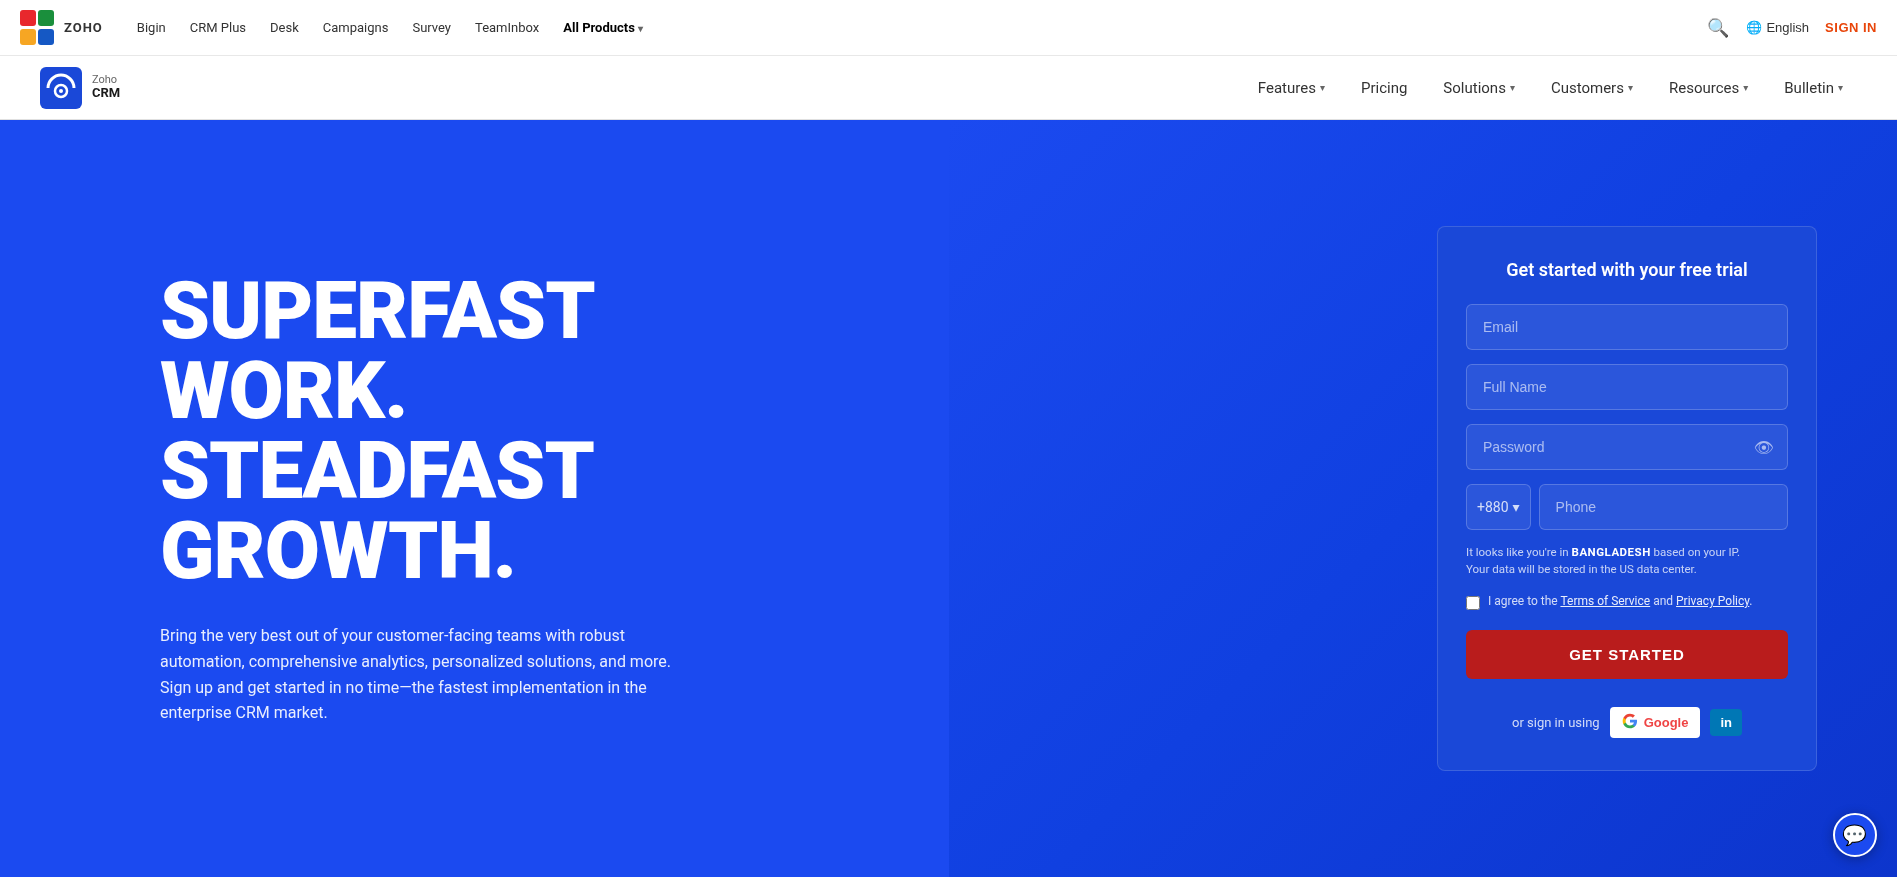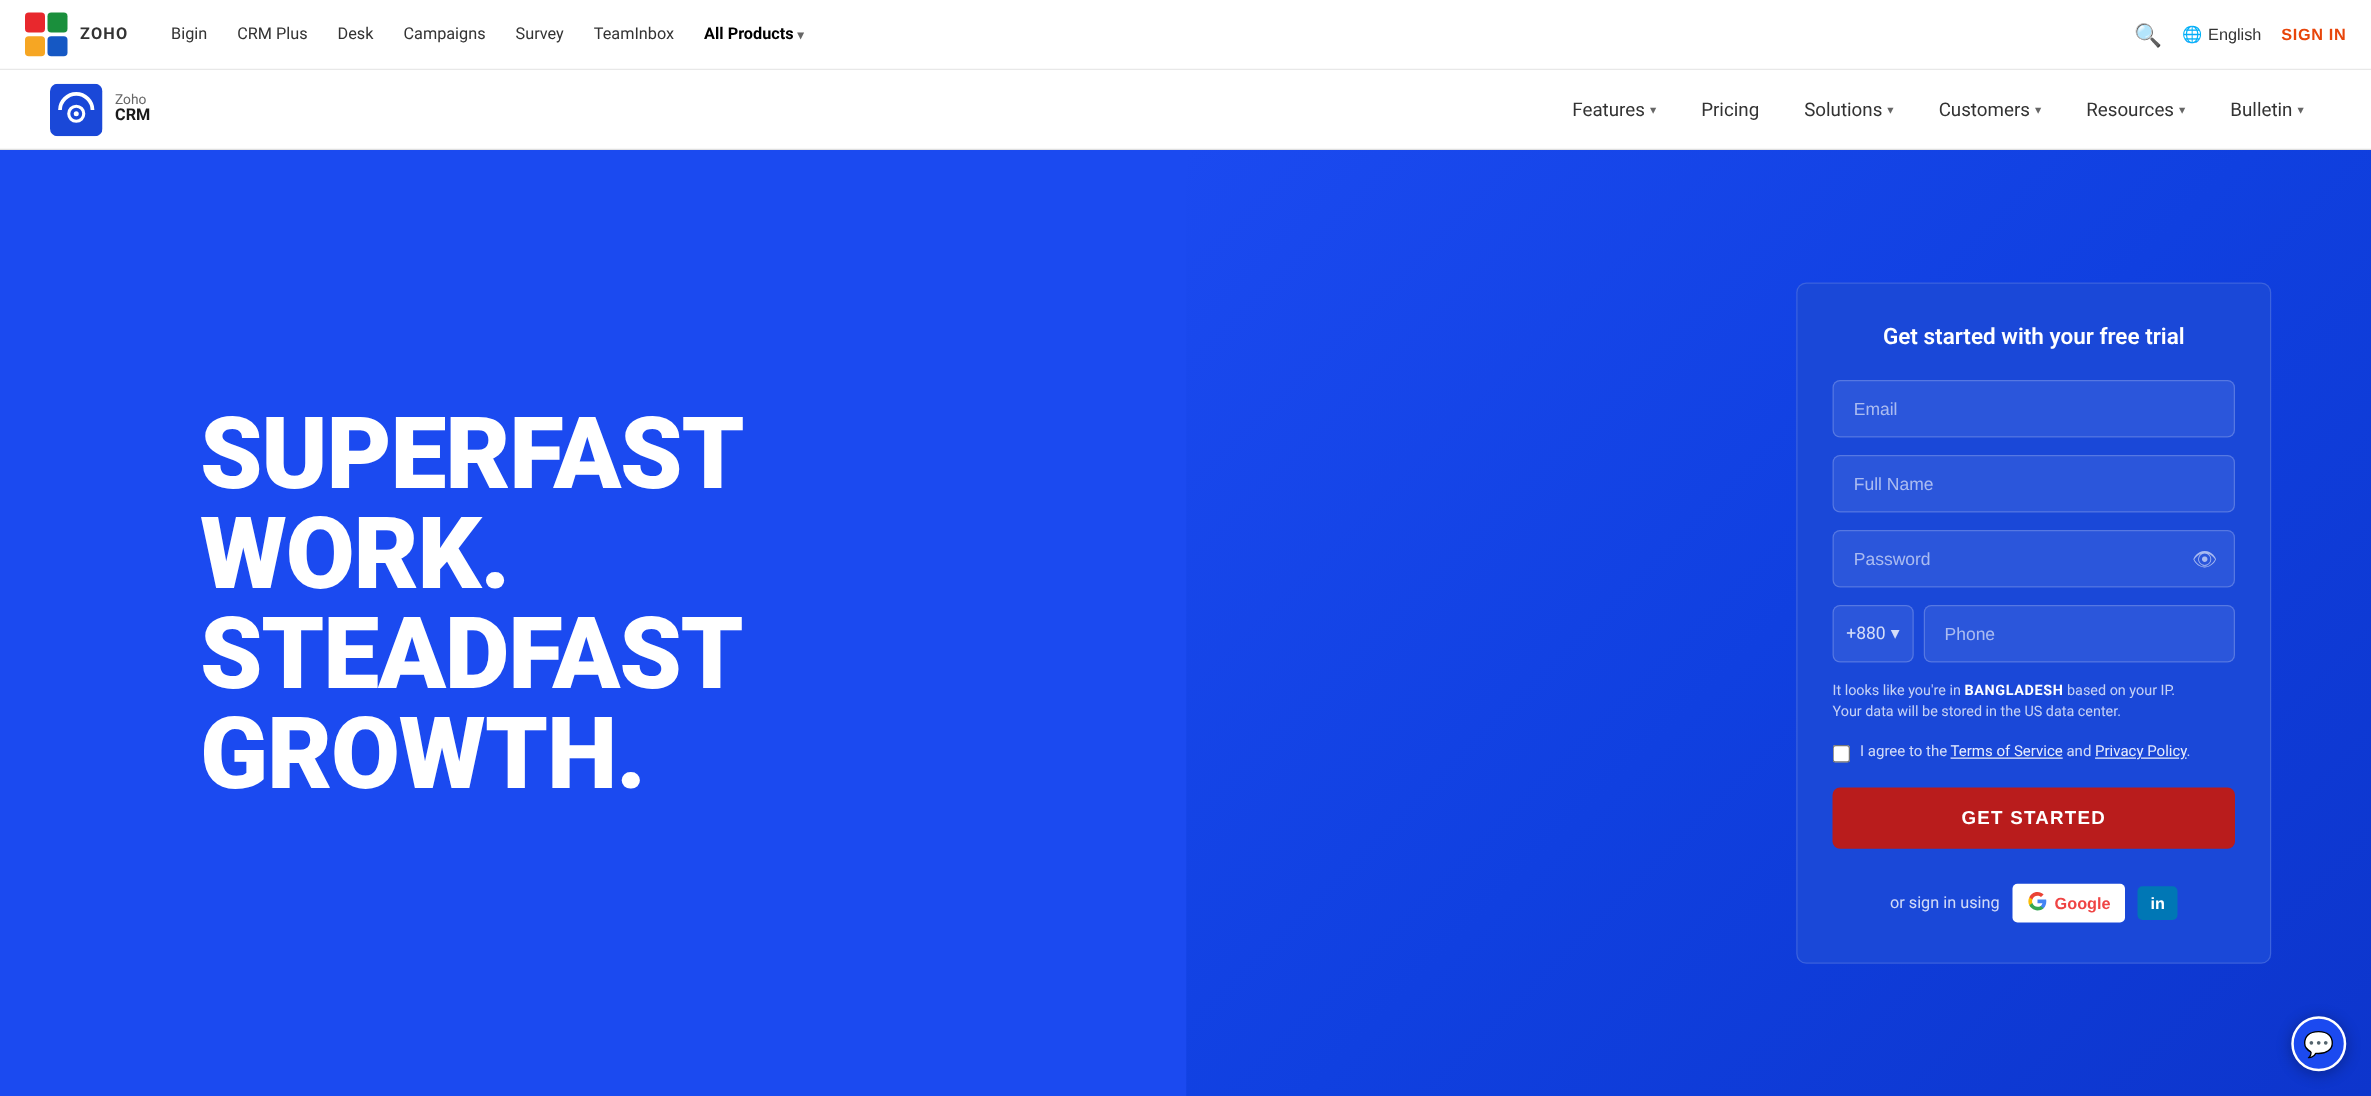--- a/index.html
+++ b/index.html
@@ -447,20 +447,21 @@
 </nav>
 
 <section class="hero">
   <div class="hero-left">
     <h1 class="hero-headline">
       <span>SUPERFAST</span><br>
       <span>WORK.</span><br>
       <span>STEADFAST</span><br>
       <span>GROWTH.</span>
     </h1>
+    <p class="hero-description">Bring the very best out of your customer-facing teams with robust automation, comprehensive analytics, personalized solutions, and more. Sign up and get started in no time—the fastest implementation in the enterprise CRM market.</p>
   </div>
 
   <div class="hero-right">
     <div class="signup-form-container">
       <h2 class="signup-title">Get started with your free trial</h2>
       
       <div class="form-group">
         <input type="email" class="form-input" placeholder="Email" style="">
       </div>
       

